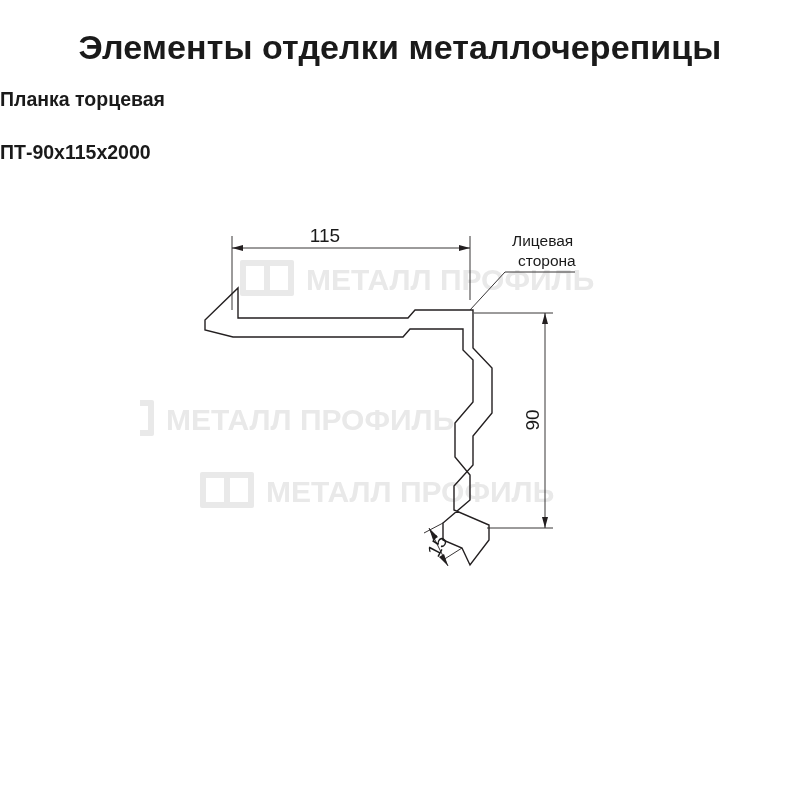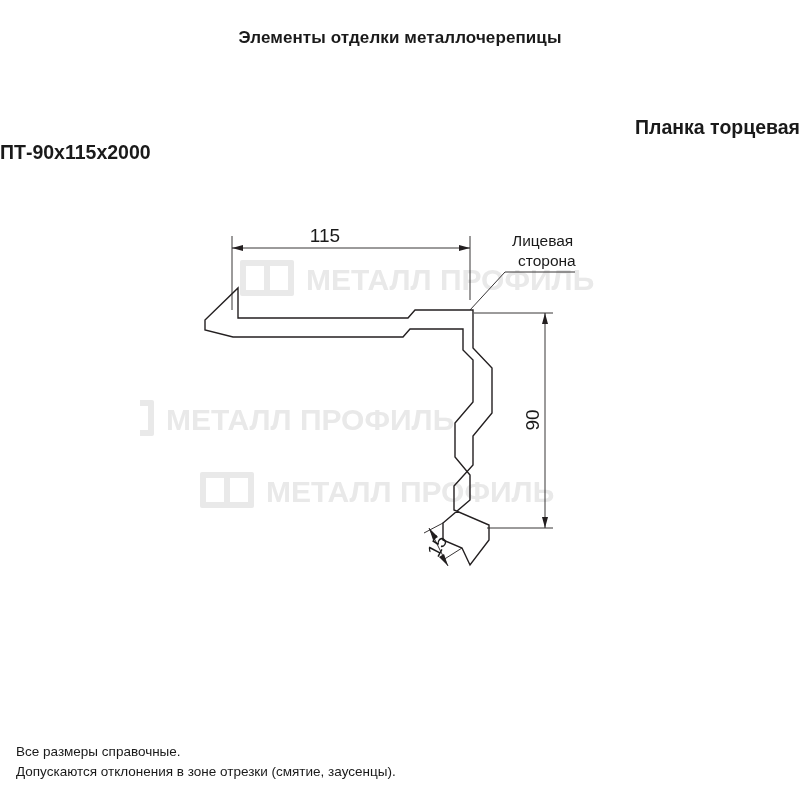--- a/index.html
+++ b/index.html
@@ -20,31 +20,31 @@
     position: relative;
     width: 800px;
     height: 800px;
   }
   .title {
     position: absolute;
     top: 28px;
     left: 0;
     width: 800px;
     text-align: center;
-    font-size: 17px;
+    font-size: 34px;
     font-weight: bold;
     letter-spacing: 0.1px;
     color: #1a1a1a;
   }
   .subtitle {
     position: absolute;
-    top: 116px;
+    top: 88px;
     left: 0;
     width: 800px;
-    text-align: right;
+    text-align: left;
     font-size: 19.5px;
     font-weight: bold;
     color: #1a1a1a;
   }
   .code {
     position: absolute;
     top: 141px;
     left: 0;
     width: 800px;
     text-align: left;
@@ -185,18 +185,14 @@
     </g>
 
     <text class="dim-label" x="325" y="242" text-anchor="middle">115</text>
     <text class="dim-label" x="539" y="420" text-anchor="middle" transform="rotate(-90 539 420)">90</text>
     <text class="dim-label" x="443" y="549" text-anchor="middle" transform="rotate(-62 443 549)">15</text>
 
     <text class="face-label" x="512" y="246">Лицевая</text>
     <text class="face-label" x="518" y="266">сторона</text>
   </svg>
 
-  <div class="footnotes">
-    <div>Все размеры справочные.</div>
-    <div>Допускаются отклонения в зоне отрезки (смятие, заусенцы).</div>
-  </div>
 
 </div>
 
 </body></html>

